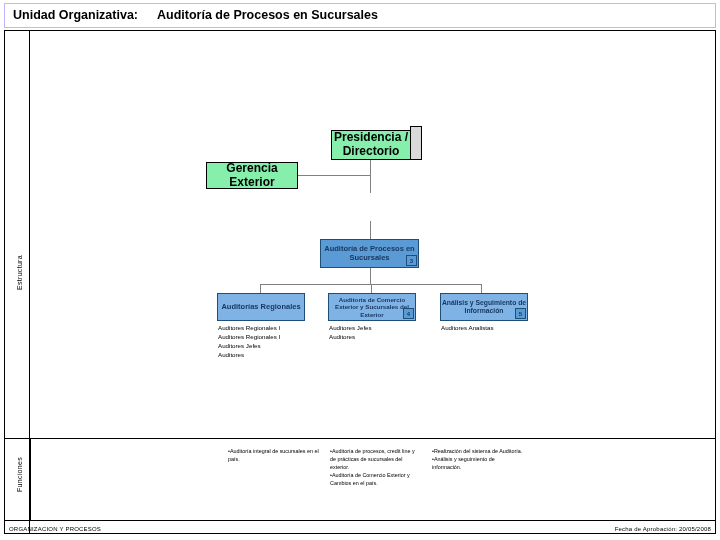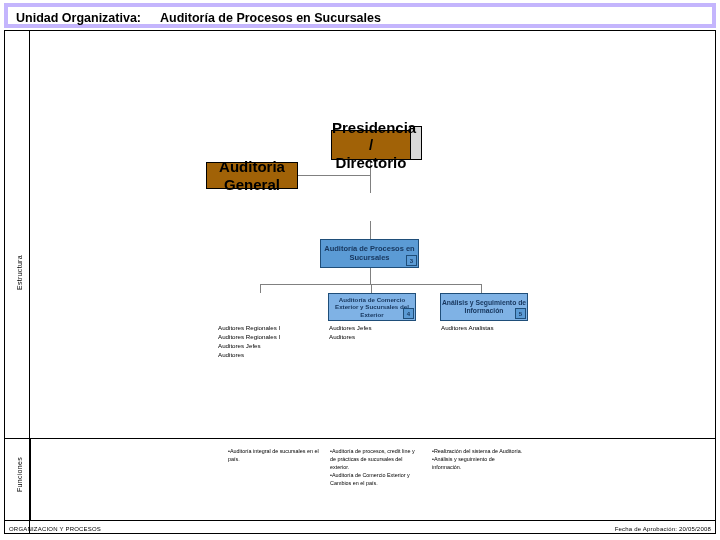--- a/index.html
+++ b/index.html
@@ -20,21 +20,21 @@
     background: #ffffff;
   }
 
   
   .header {
     position: absolute;
     left: 4px;
     top: 3px;
     width: 712px;
     height: 25px;
-    border: 4px solid #c4b5fd;
+    border: 1px solid #c4b5fd;
     background: #ffffff;
     box-sizing: border-box;
   }
   .header-label {
     position: absolute;
     left: 8px;
     top: 4px;
     font-size: 12.5px;
     font-weight: bold;
     color: #000000;
@@ -111,24 +111,24 @@
     border: 1px solid #000000;
     display: flex;
     align-items: center;
     justify-content: center;
     text-align: center;
     line-height: 1.15;
   }
   .box .lbl { display: block; width: 100%; }
 
   .box-white {
-    background: #a16207;
-    color: #000000;
-    font-weight: bold;
-    font-size: 15px;
+    background: #86efac;
+    color: #000000;
+    font-weight: bold;
+    font-size: 12px;
   }
   .box-blue {
     background: #5b9bd5;
     border: 1px solid #1f4e79;
     color: #17365d;
     font-weight: bold;
     font-size: 7.5px;
   }
   .box-lightblue {
     background: #7fb2e5;
@@ -242,29 +242,32 @@
   <div class="conn conn-v" style="left:260px; top:284px; height:9px;"></div>
   <div class="conn conn-v" style="left:371px; top:284px; height:9px;"></div>
   <div class="conn conn-v" style="left:481px; top:284px; height:9px;"></div>
 
   <div class="shadow3d" style="left:410px; top:126px; width:12px; height:34px;"></div>
   <div class="box box-white" style="left:331px; top:130px; width:80px; height:30px;">
     <span class="lbl">Presidencia / Directorio</span>
   </div>
 
   <div class="box box-white" style="left:206px; top:162px; width:92px; height:27px;">
-    <span class="lbl">Auditoria General</span>
+    <span class="lbl">Gerencia Exterior</span>
   </div>
 
 
   <div class="box box-blue" style="left:320px; top:239px; width:99px; height:29px;">
     <span class="lbl">Auditoría de Procesos en Sucursales</span>
     <span class="tag">3</span>
   </div>
 
+  <div class="box box-lightblue" style="left:217px; top:293px; width:88px; height:28px;">
+    <span class="lbl">Auditorías Regionales</span>
+  </div>
 
   <div class="box box-lightblue" style="left:328px; top:293px; width:88px; height:28px;">
     <span class="lbl" style="font-size:6.2px;">Auditoría de Comercio Exterior y Sucursales del Exterior</span>
     <span class="tag">4</span>
   </div>
 
   <div class="box box-lightblue" style="left:440px; top:293px; width:88px; height:28px;">
     <span class="lbl" style="font-size:6.8px;">Análisis y Seguimiento de Información</span>
     <span class="tag">5</span>
   </div>

